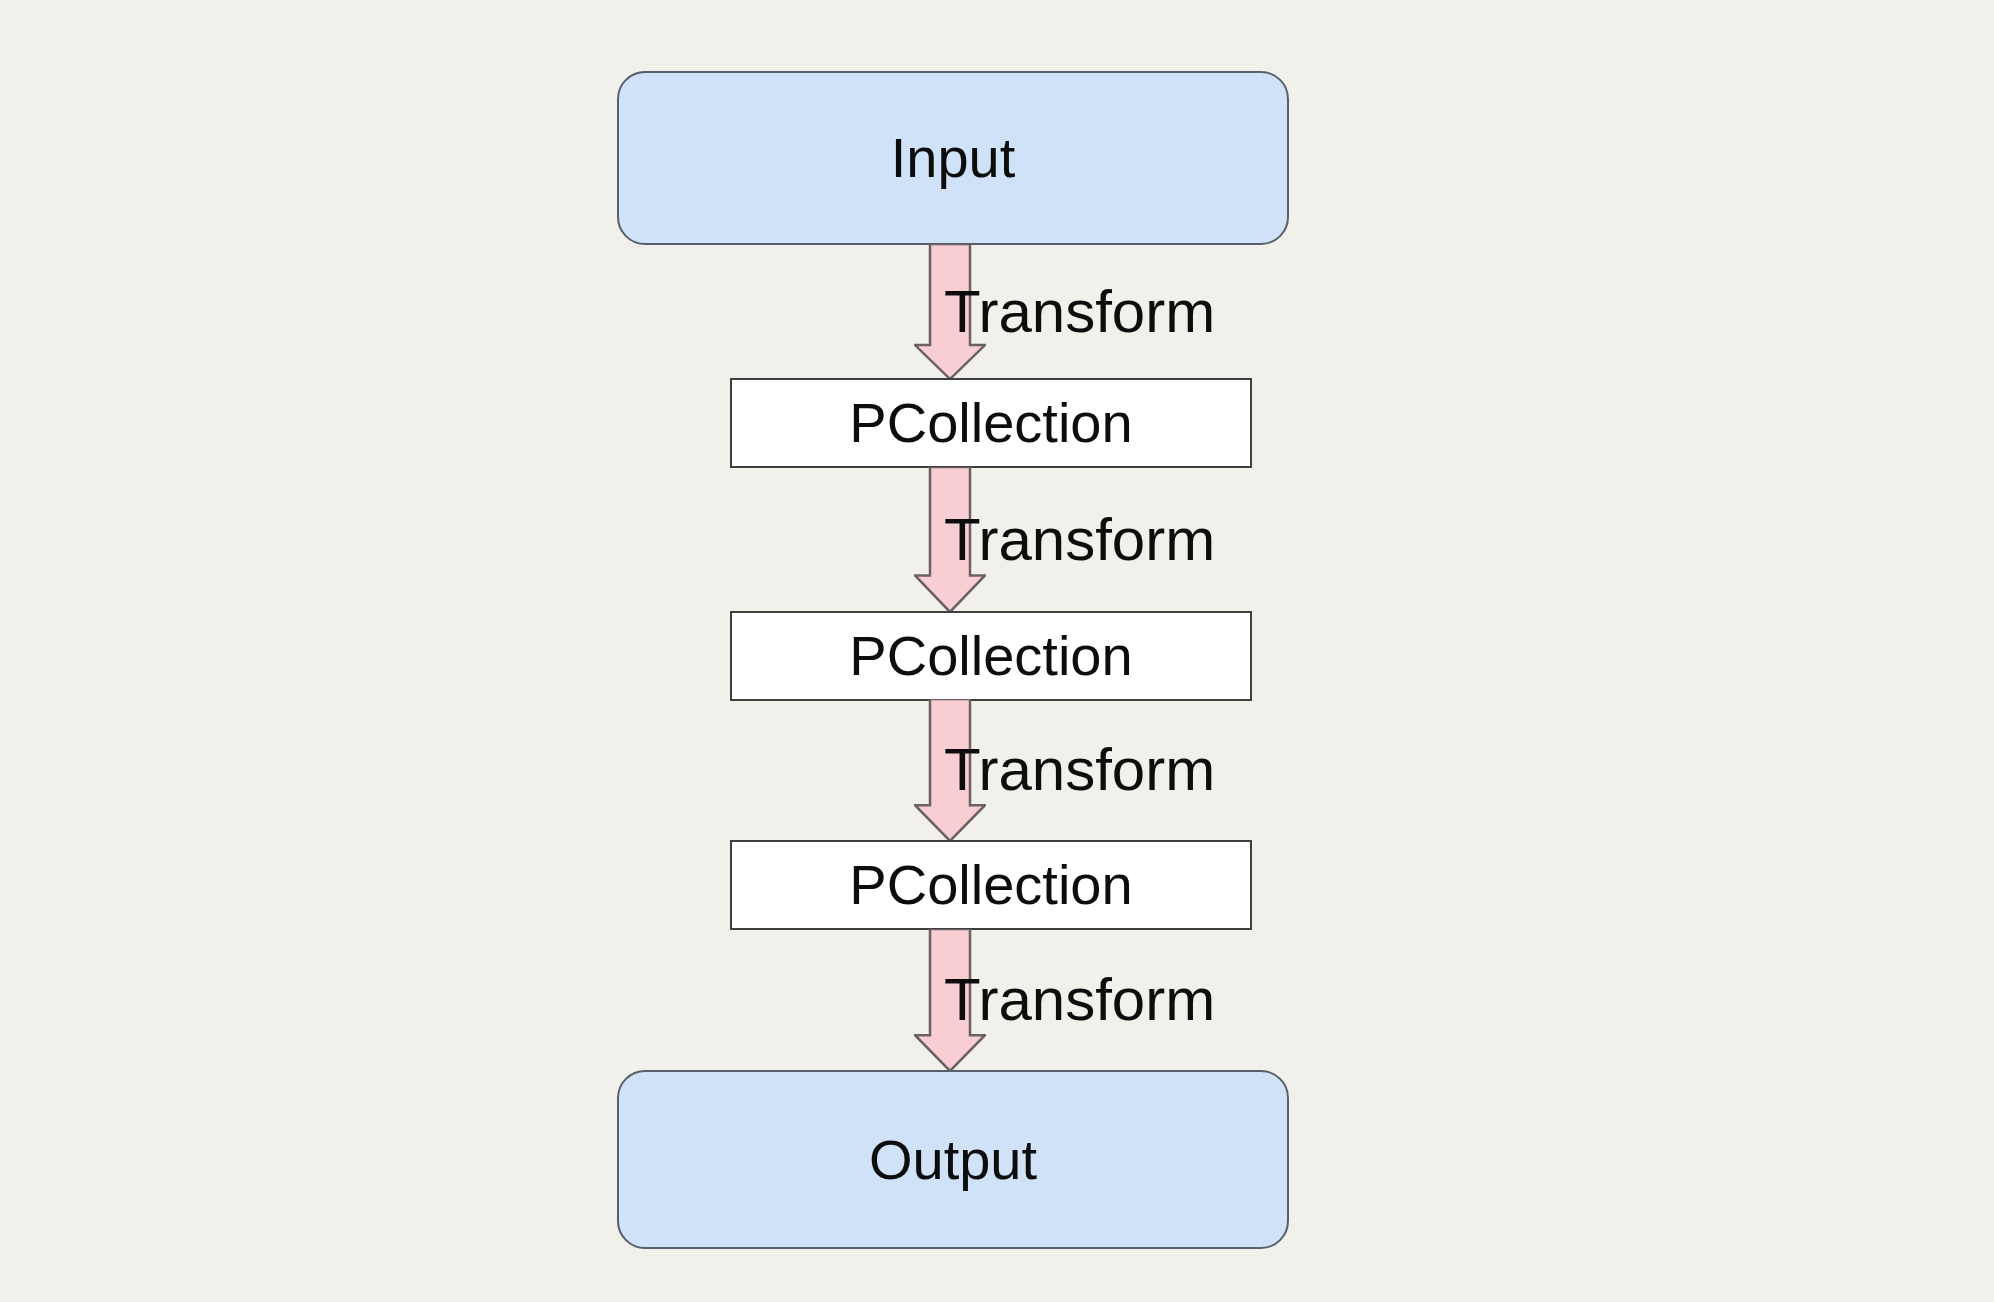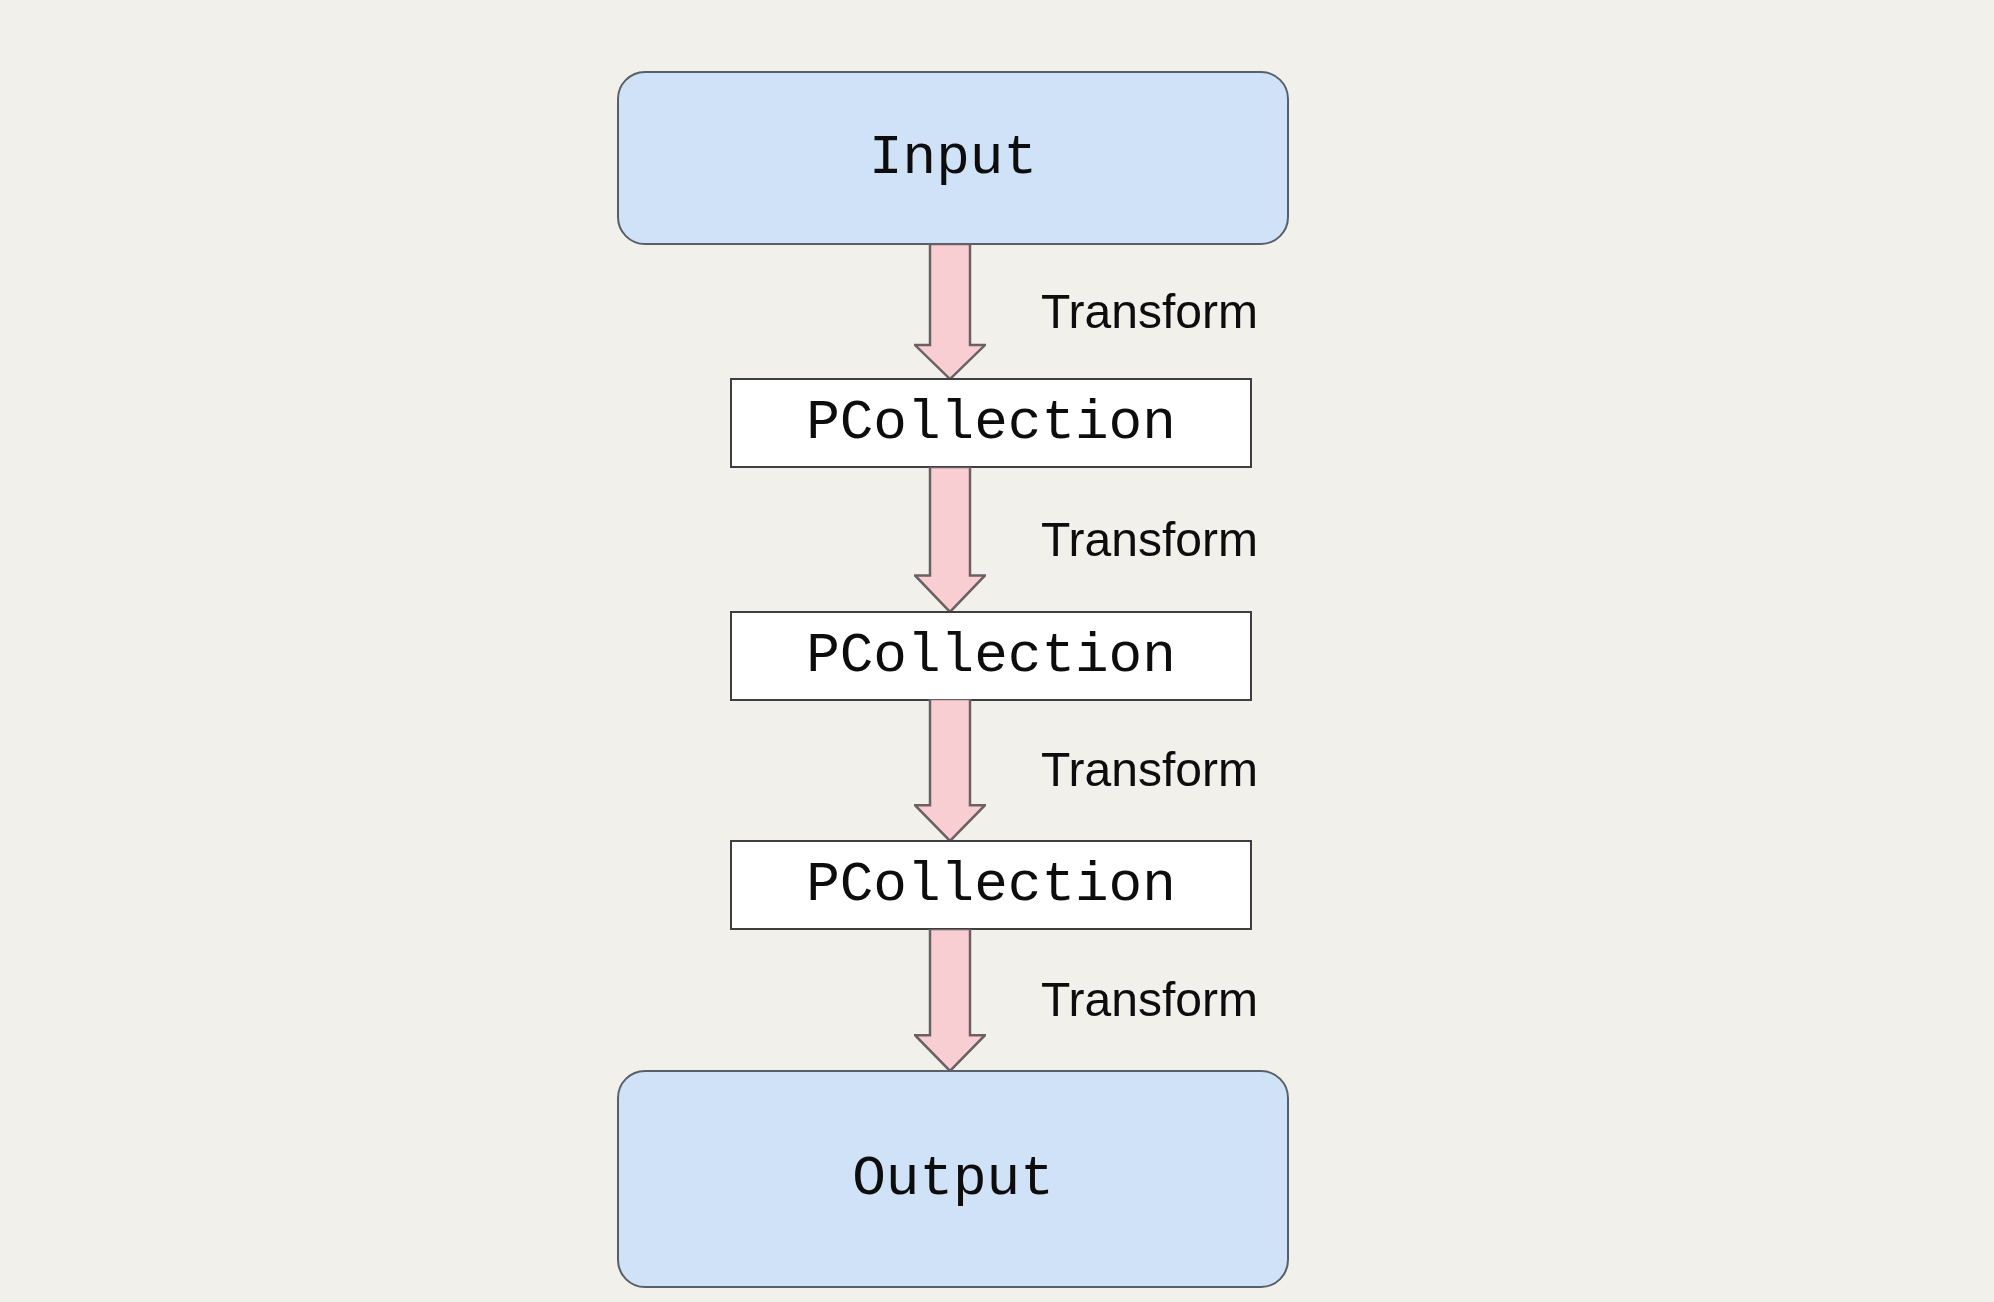--- a/index.html
+++ b/index.html
@@ -15,32 +15,31 @@
     background: var(--background, #f2f0eb);
     overflow: hidden;
   }
   .node {
     position: absolute;
     display: flex;
     align-items: center;
     justify-content: center;
     box-sizing: border-box;
     color: var(--label-text, #0d0d0d);
-    font-family: Liberation Mono, monospace;
   }
   .node-terminal {
     left: 617px;
     width: 672px;
     height: 174px;
     border: 2.5px solid var(--terminal-border, #57606a);
     border-radius: 28px;
     background: var(--terminal-fill, #cfe2f7);
   }
   .n-input  { top: 71px; }
-  .n-output { top: 1070px; height: 218px; }
+  .n-output { top: 1070px; height: 179px; }
   .node-process {
     left: 730px;
     width: 522px;
     height: 90px;
     border: 2.5px solid var(--process-border, #3f3f3f);
     background: var(--process-fill, #ffffff);
   }
   .n-pc1 { top: 378px; }
   .n-pc2 { top: 611px; }
   .n-pc3 { top: 840px; }
@@ -60,24 +59,24 @@
   .a-3 { top: 699px; height: 143px; }
   .a-4 { top: 929px; height: 143px; }
   .arrow polygon {
     fill: var(--arrow-fill, #f9ced3);
     stroke: var(--arrow-border, #6b6164);
     stroke-width: 2.5;
     stroke-linejoin: miter;
   }
   .edge-label {
     position: absolute;
-    left: 1041px;
+    left: 944px;
     height: 64px;
     line-height: 64px;
-    font-size: 48px;
+    font-size: 60px;
     color: var(--label-text, #0d0d0d);
     white-space: nowrap;
   }
   .el-1 { top: 280px; }
   .el-2 { top: 508px; }
   .el-3 { top: 738px; }
   .el-4 { top: 968px; }
 </style>
 </head>
 <body style="background: rgb(242, 240, 235);">

